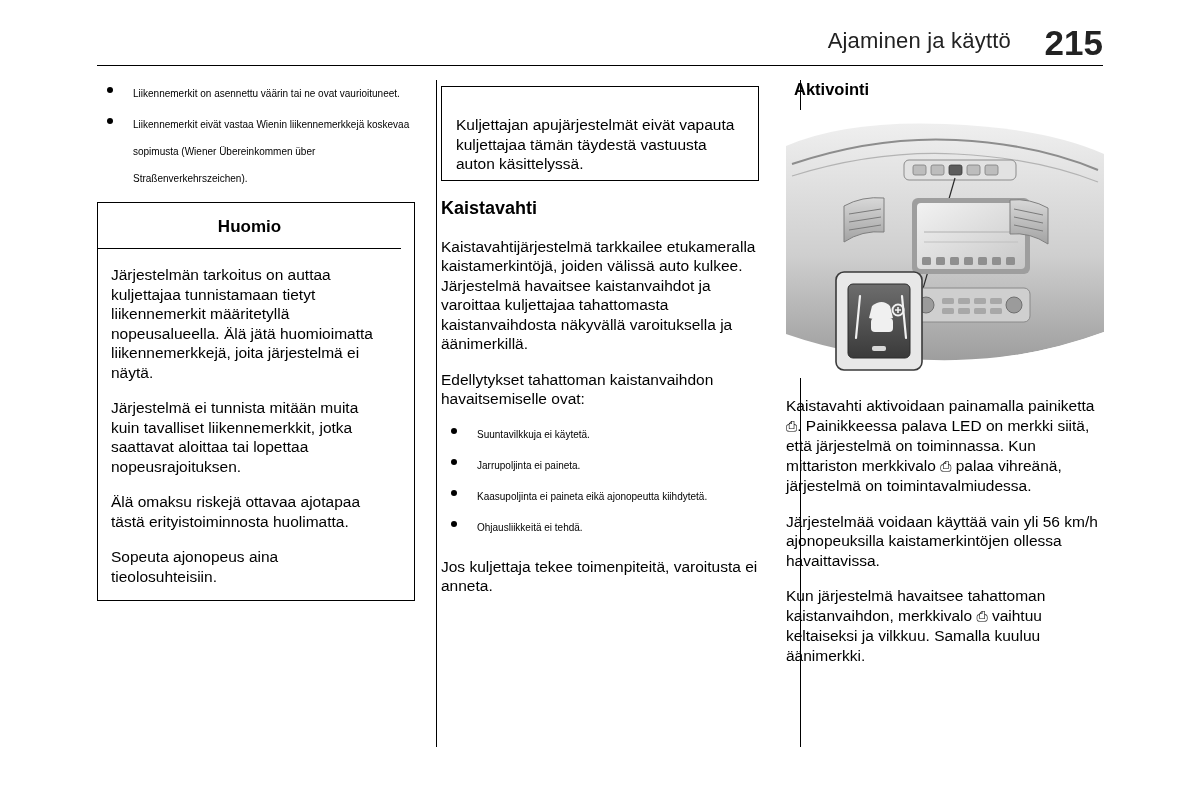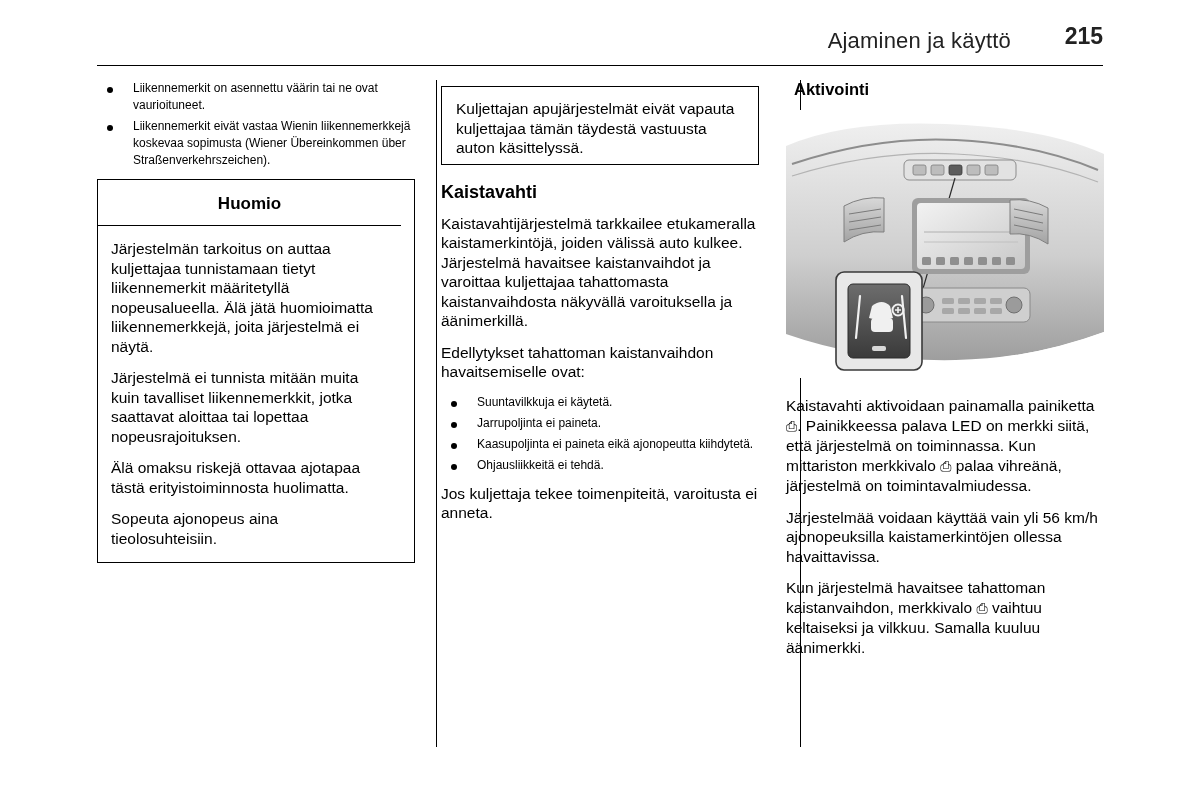--- a/index.html
+++ b/index.html
@@ -37,21 +37,21 @@
     font-size: 22px;
     font-weight: normal;
     color: #222;
     letter-spacing: 0.2px;
     white-space: nowrap;
   }
   .header-page {
     position: absolute;
     right: 0;
     top: -5px;
-    font-size: 23px;
+    font-size: 35px;
     font-weight: bold;
     color: #222;
   }
   .header-rule {
     position: absolute;
     left: 0;
     top: 37px;
     width: 1006px;
     height: 1px;
     background: #000;
@@ -71,21 +71,21 @@
     position: absolute;
     width: 1px;
     background: #000;
     top: 80px;
   }
   .div1 { left: 436px; height: 667px; }
   .div2 { left: 800px; height: 667px; }
 
   
   p {
-    margin: 0 0 12px 0;
+    margin: 16px 0 12px 0;
     font-size: 15.5px;
     line-height: 19.5px;
   }
   h2.section-title {
     font-size: 18px;
     font-weight: bold;
     margin: 14px 0 9px 0;
     line-height: 26px;
   }
   h3.sub-title {
@@ -95,22 +95,22 @@
   }
 
   ul.bullets {
     list-style: none;
     margin: 0 0 10px 0;
     padding: 0;
   }
   ul.bullets li {
     position: relative;
     padding-left: 36px;
-    font-size: 12px;
-    line-height: 17px;
+    font-size: 10px;
+    line-height: 27px;
     margin-bottom: 4px;
   }
   ul.bullets li::before {
     content: "";
     position: absolute;
     left: 10px;
     top: 7px;
     width: 6px;
     height: 6px;
     border-radius: 50%;

